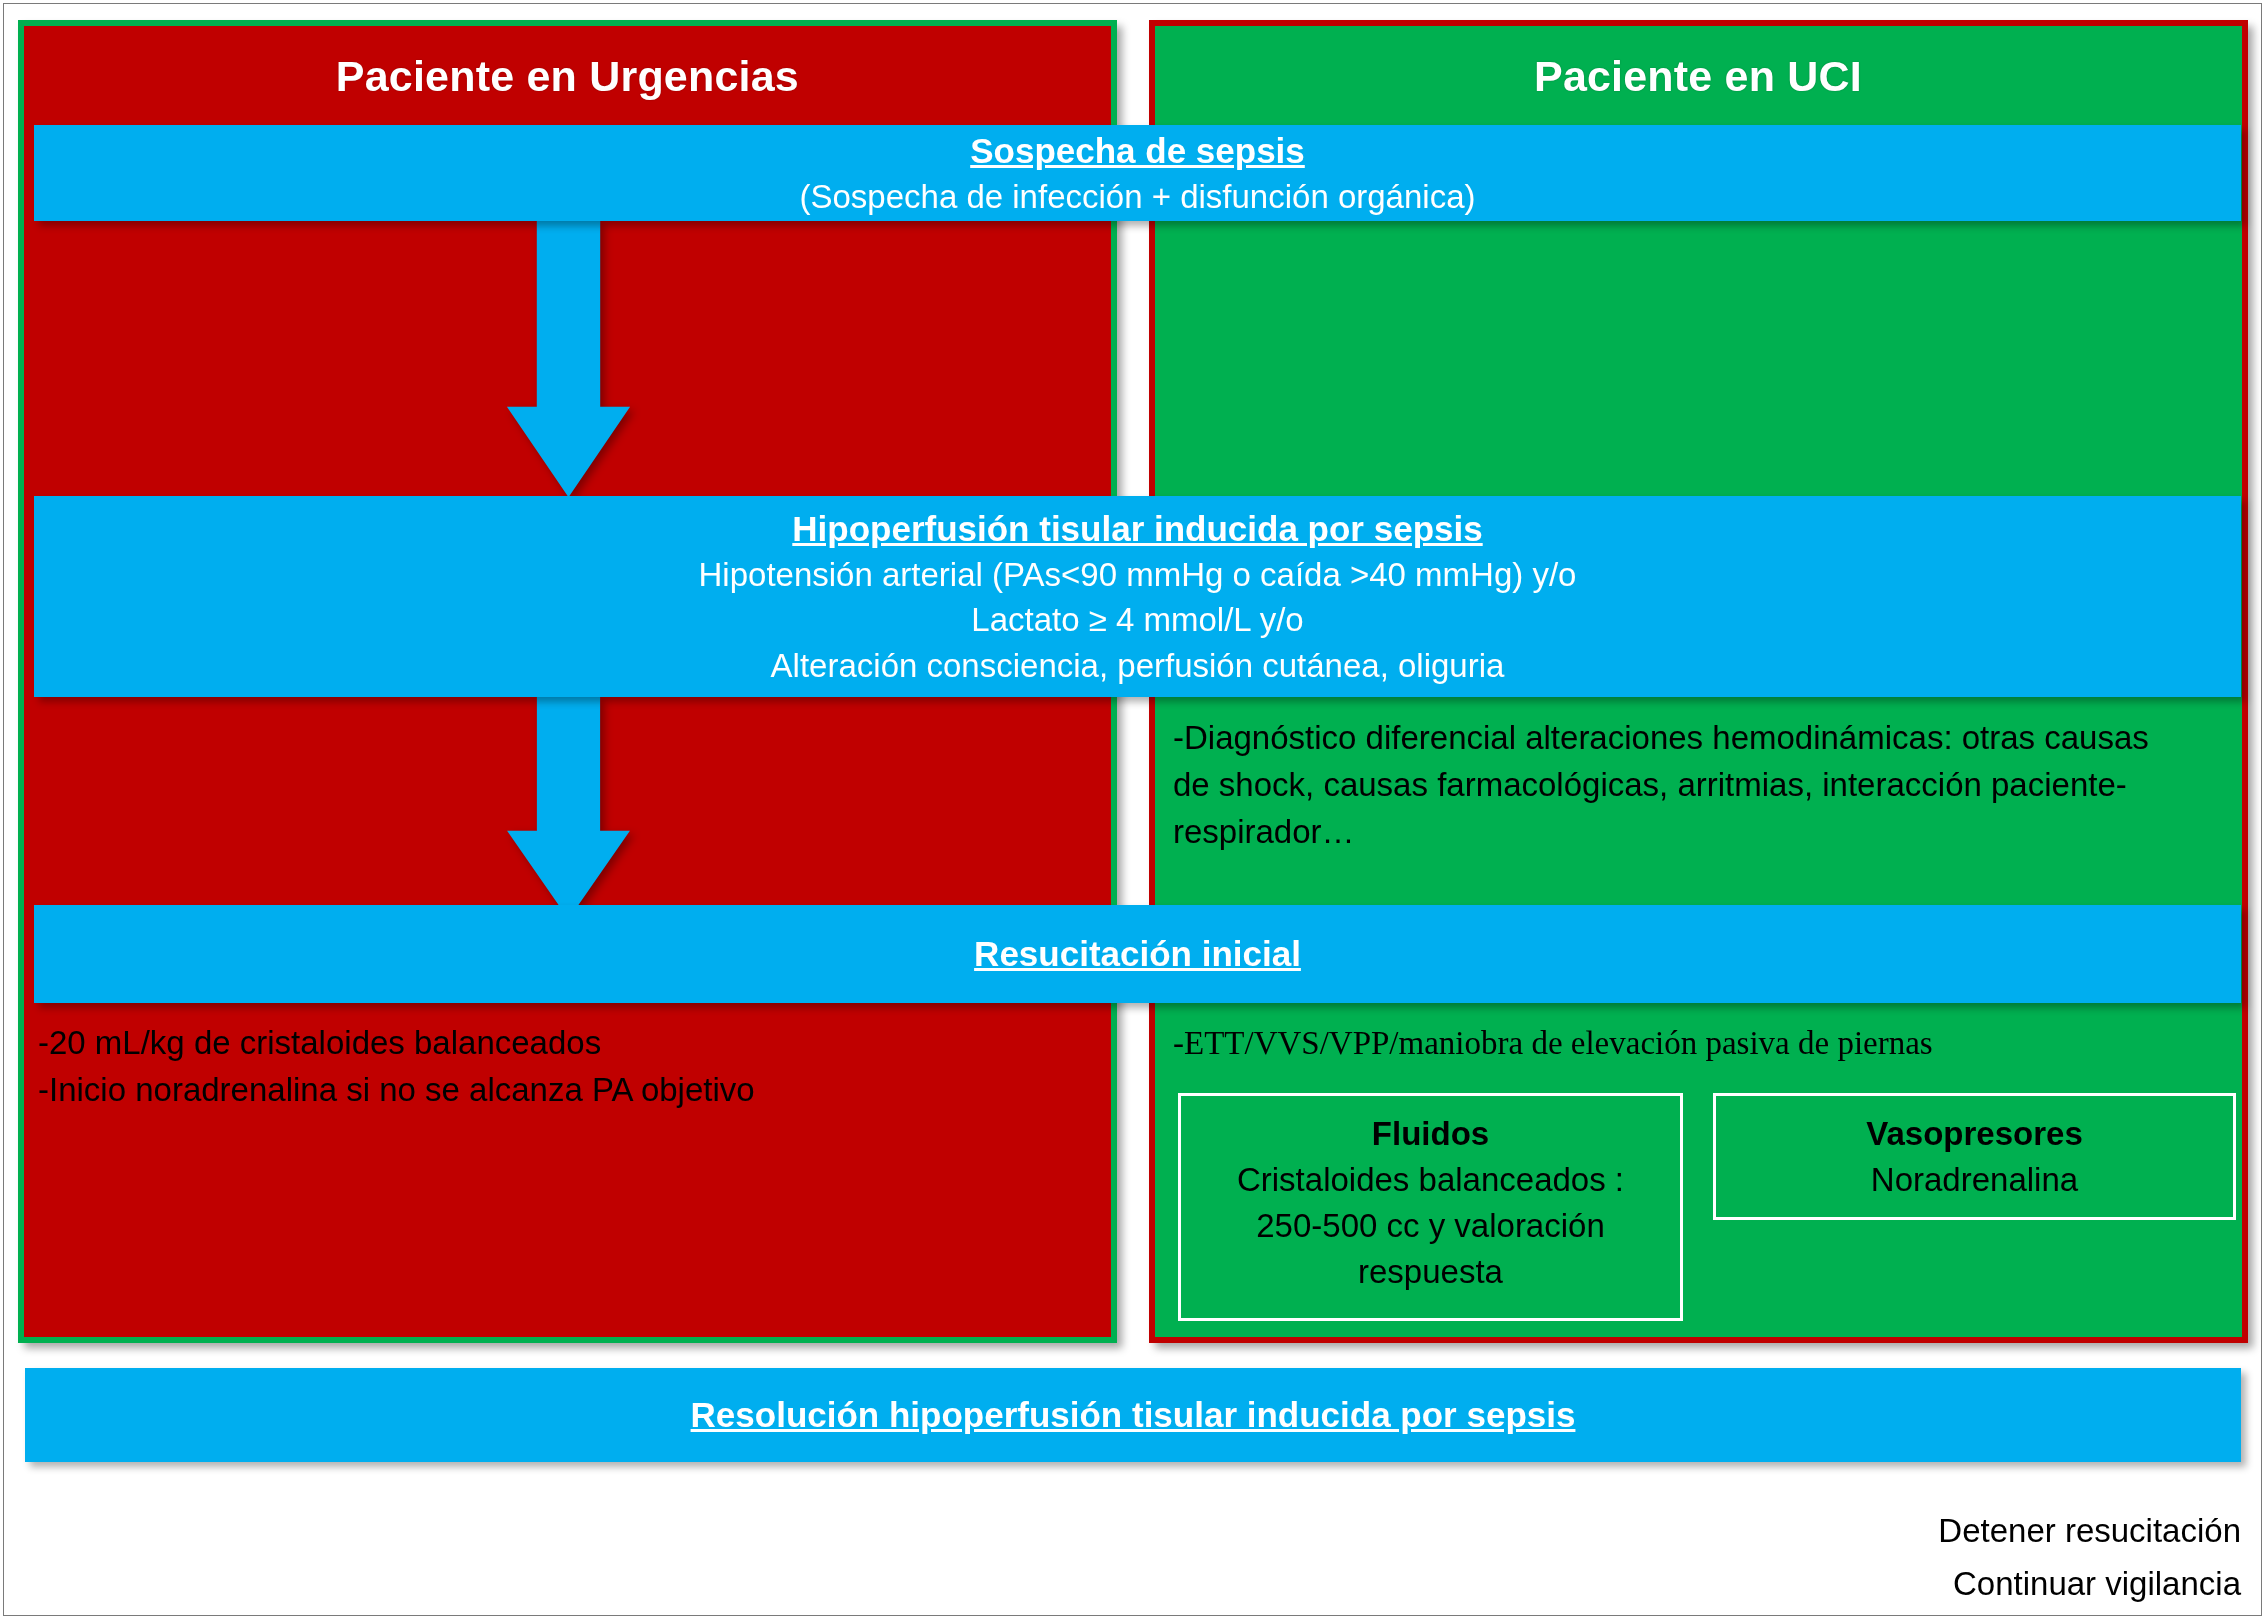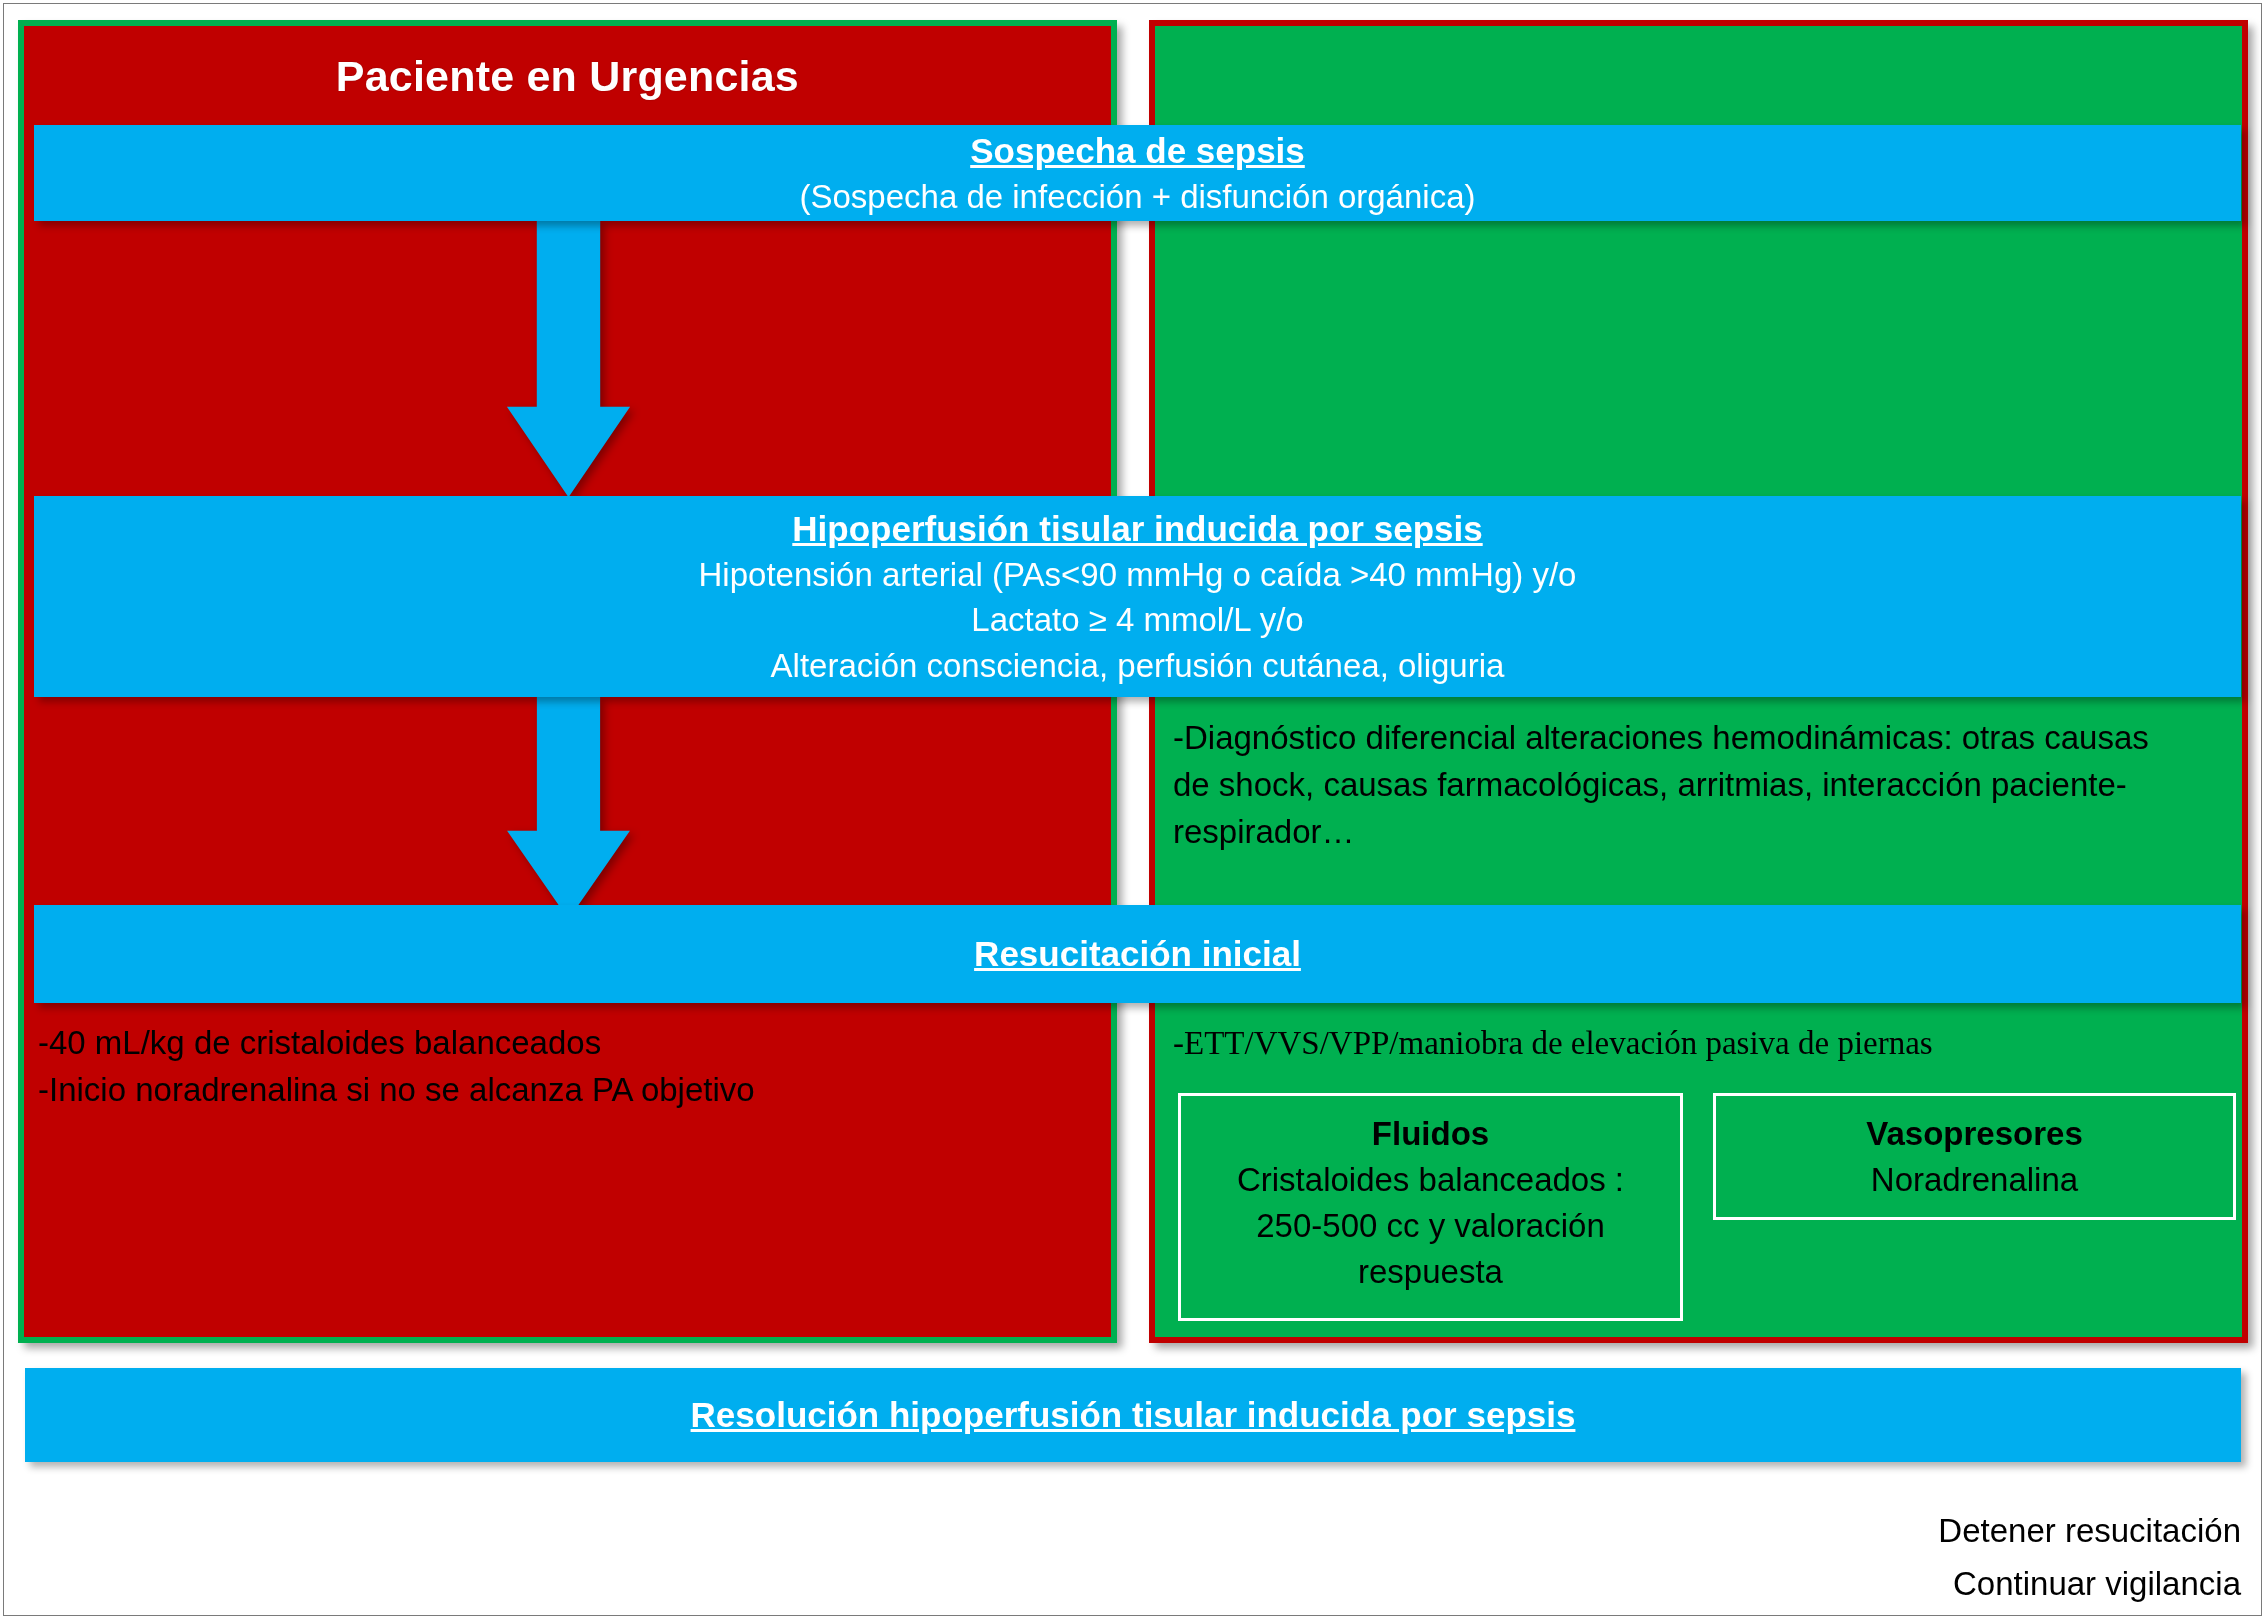--- a/index.html
+++ b/index.html
@@ -149,20 +149,21 @@
 <body>
 
 <div id="canvas">
 
   <div class="page-frame"></div>
 
   <div class="panel panel-left"></div>
   <div class="panel panel-right"></div>
 
   <div class="col-header col-header-left">Paciente en Urgencias</div>
+  <div class="col-header col-header-right">Paciente en UCI</div>
 
   <div class="banner" style="left:34px; top:125px; width:2207px; height:96px;">
     <div class="banner-title">Sospecha de sepsis</div>
     <div class="banner-line">(Sospecha de infección + disfunción orgánica)</div>
   </div>
 
 
   <svg class="arrow" style="left:505px; top:221px;" width="127" height="279" viewBox="0 0 140 308">
     <polygon points="35,0 105,0 105,205 138,205 70,305 2,205 35,205" fill="#00AEEF"></polygon>
   </svg>
@@ -179,21 +180,21 @@
 respirador…</div>
 
   <svg class="arrow" style="left:505px; top:697px;" width="127" height="224" viewBox="0 0 140 248">
     <polygon points="35,0 105,0 105,148 138,148 70,246 2,148 35,148" fill="#00AEEF"></polygon>
   </svg>
 
   <div class="banner" style="left:34px; top:905px; width:2207px; height:98px;">
     <div class="banner-title">Resucitación inicial</div>
   </div>
 
-  <div class="red-body" style="left:38px; top:1020px; width:1049px;">-40 mL/kg de cristaloides balanceados
+  <div class="red-body" style="left:38px; top:1020px; width:1049px;">-20 mL/kg de cristaloides balanceados
 -Inicio noradrenalina si no se alcanza PA objetivo</div>
 
   <div class="green-body" style="left:1173px; top:1020px; width:1063px;font-family:Liberation Serif, serif;">-ETT/VVS/VPP/maniobra de elevación pasiva de piernas</div>
 
   <div class="subbox" style="left:1178px; top:1093px; width:505px; height:228px;">
     <div class="subbox-title">Fluidos</div>
     <div class="subbox-line">Cristaloides balanceados :
 250-500 cc y valoración
 respuesta</div>
   </div>

